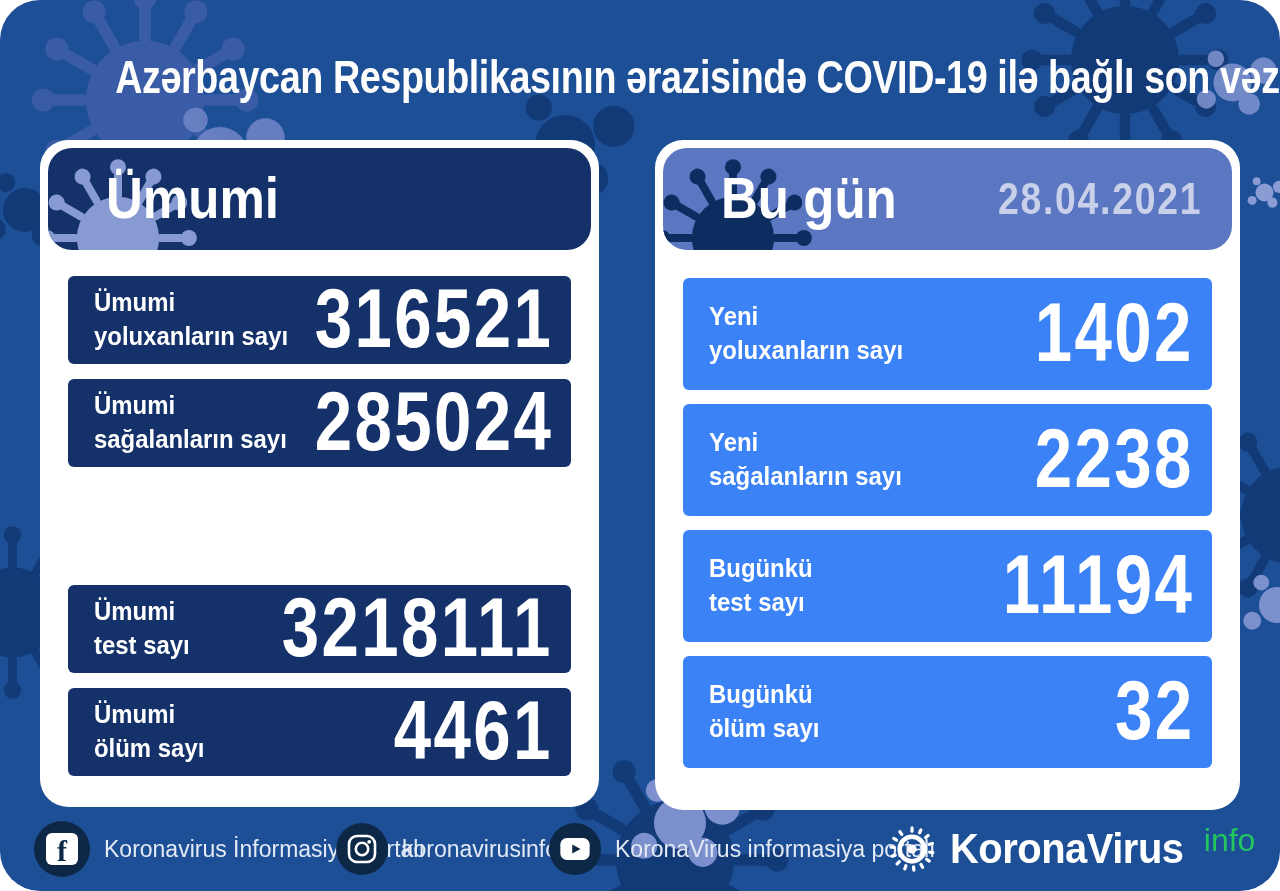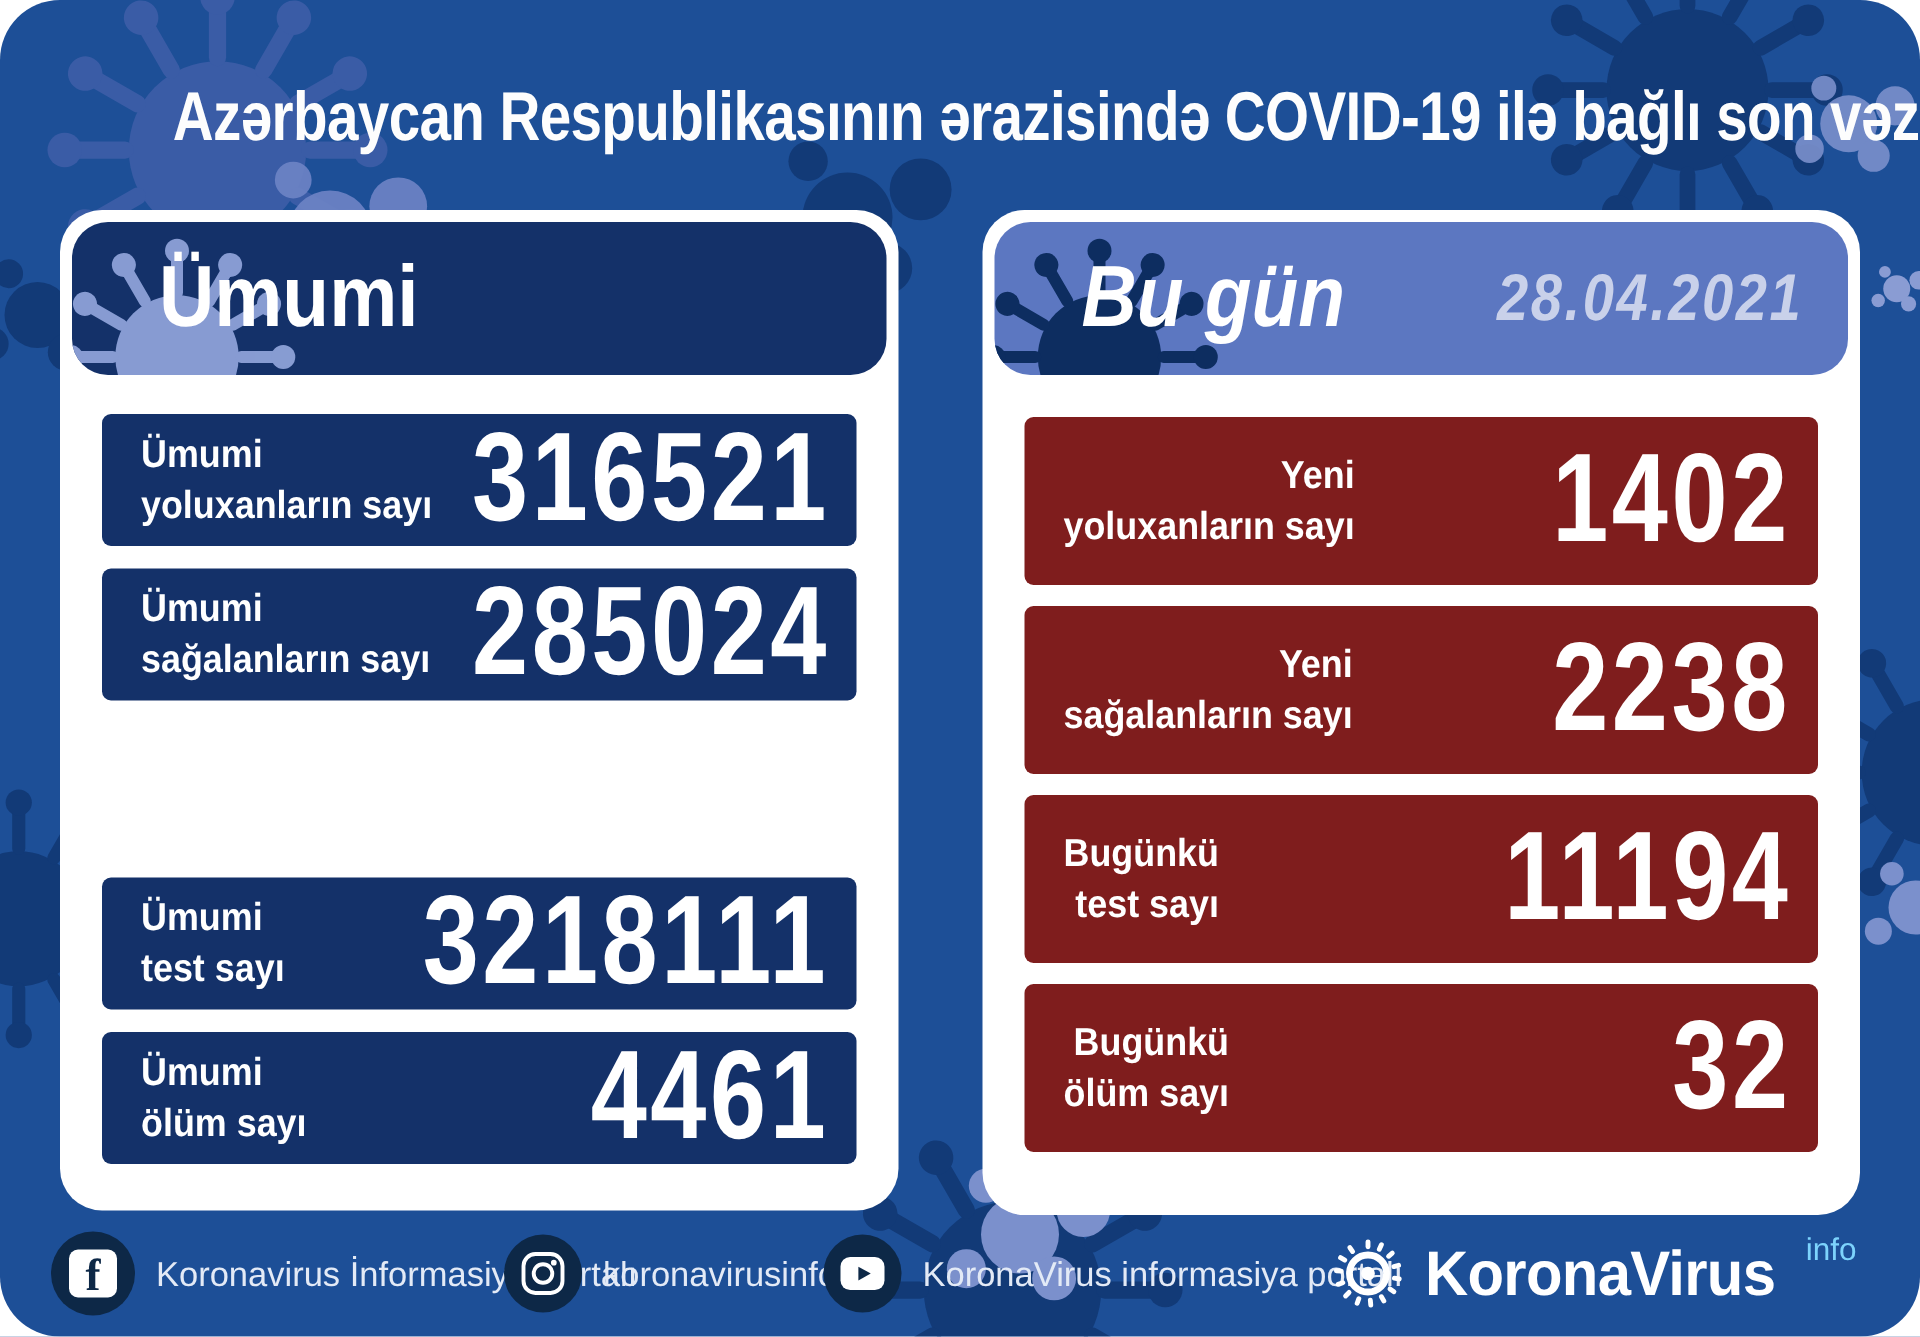--- a/index.html
+++ b/index.html
@@ -16,51 +16,51 @@
          transform:scaleX(0.82);transform-origin:center;z-index:5;}
 
   
   .panel{position:absolute;top:140px;background:#ffffff;border-radius:28px;z-index:4;}
   .panel.left{left:40px;width:559px;height:667px;}
   .panel.right{left:655px;width:585px;height:670px;}
 
   .panel-header{position:absolute;left:8px;right:8px;top:8px;height:102px;border-radius:24px;
                 overflow:hidden;}
   .panel.left  .panel-header{background:#143169;}
-  .panel.right .panel-header{background:#5c77c1;font-style:italic;}
+  .panel.right .panel-header{background:#5c77c1;}
   .hdr-virus{position:absolute;left:-10px;top:10px;}
   .hdr-title{position:absolute;left:58px;top:50%;transform:translateY(-52%) scaleX(0.88);
              transform-origin:left center;color:#fff;font-size:58px;font-weight:bold;z-index:2;}
   .hdr-date{position:absolute;right:30px;top:50%;transform:translateY(-50%) scaleX(0.85);
             transform-origin:right center;color:#c9d1ea;font-size:44px;font-weight:bold;
             letter-spacing:2px;z-index:2;}
 
   .row{position:absolute;left:28px;right:28px;border-radius:6px;}
   .panel.left  .row{background:#143169;height:88px;}
-  .panel.right .row{background:#7f1d1d;height:112px;text-align:right;}
+  .panel.right .row{background:#3b82f6;height:112px;}
   .row-label{position:absolute;left:26px;top:50%;transform:translateY(-50%) scaleX(0.92);
              transform-origin:left center;color:#fff;font-size:26px;font-weight:bold;
              line-height:1.3;white-space:pre-line;}
   .row-value{position:absolute;right:18px;top:50%;transform:translateY(-52%) scaleX(0.8);
              transform-origin:right center;color:#fff;font-size:84px;font-weight:bold;
              letter-spacing:3px;}
 
   
   .footer-item{position:absolute;top:820px;height:58px;display:flex;align-items:center;
                gap:14px;color:#e3eaf6;font-size:23px;z-index:6;}
   .soc-circle{border-radius:50%;background:#0d2847;display:flex;align-items:center;
               justify-content:center;flex:0 0 auto;}
   .c56{width:56px;height:56px;} .c52{width:52px;height:52px;}
   .fb-sq{width:32px;height:32px;background:#fff;border-radius:6px;display:flex;
          align-items:flex-end;justify-content:center;overflow:hidden;}
   .fb-f{color:#0d2847;font-weight:bold;font-size:30px;line-height:0.95;font-family:"Liberation Serif",serif;}
   .brand{gap:12px;}
   .brand-name{color:#fff;font-size:42px;font-weight:bold;letter-spacing:-0.5px;
               transform:scaleX(0.95);transform-origin:left center;}
-  .brand-sup{color:#7dd3fc;font-size:21px;align-self:flex-start;margin-top:2px;margin-left:-4px;}
+  .brand-sup{color:#22c55e;font-size:32px;align-self:flex-start;margin-top:2px;margin-left:-4px;}
 </style>
 </head>
 <body>
 
 <svg width="0" height="0" style="position:absolute" aria-hidden="true">
   <defs>
     <g id="virus-shape">
       <circle r="36"></circle>
       <g transform="rotate(0)">
           <rect x="-3.5" y="-62" width="7" height="28" rx="3.5"></rect>

